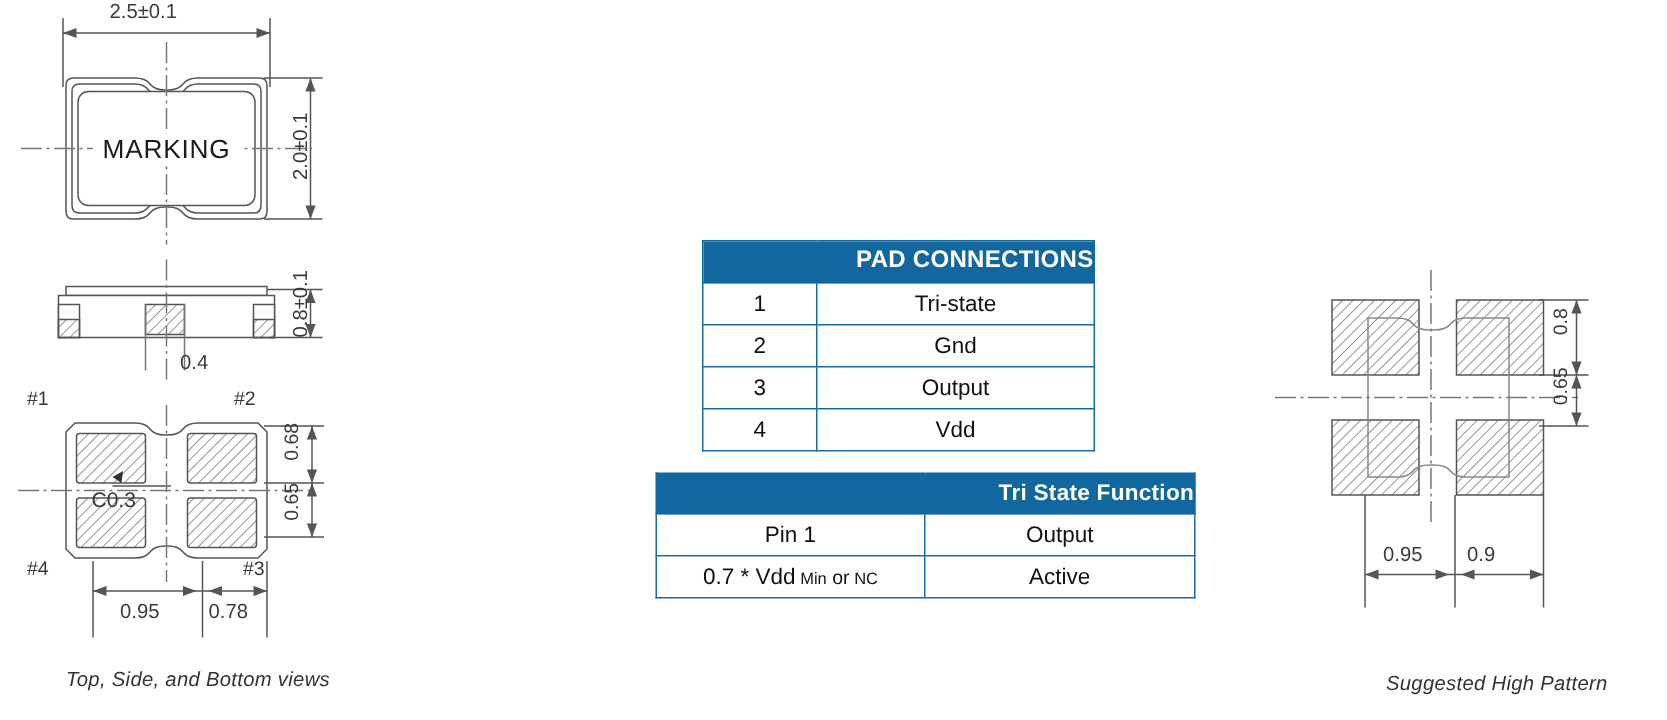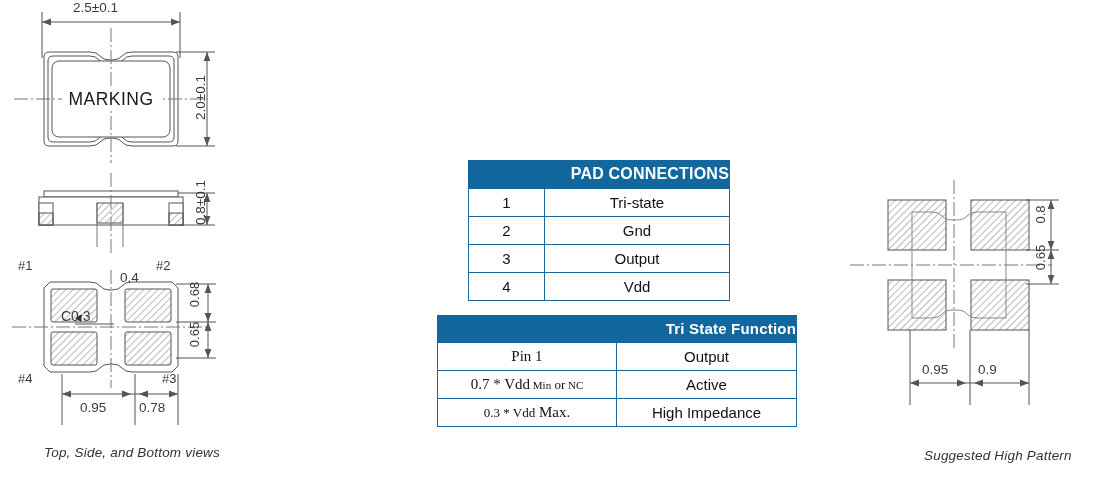--- a/index.html
+++ b/index.html
@@ -42,21 +42,21 @@
   #pad-table{left:468px;top:160px;}
   #pad-table .tbl{width:262px;}
   #pad-table th{font-size:16px;padding:4px 0 5px;}
   #pad-table td{font-size:15px;padding:3px 0 4px;height:20px;}
   #pad-table td.c1{width:75px;}
 
   #tri-table{left:437px;top:315px;}
   #tri-table .tbl{width:360px;}
   #tri-table th{font-size:15px;padding:4px 0 5px;}
   #tri-table td{font-size:15px;padding:3px 4px 4px;height:20px;}
-  #tri-table td.c1{width:170px;font-family:Liberation Serif, serif;}
+  #tri-table td.c1{width:170px;}
   .sz-lg{font-size:15px;}
   .sz-md{font-size:13px;}
   .sz-sm{font-size:11px;}
 
   svg{display:block;overflow:visible;}
 </style>
 </head>
 <body>
 
 <div class="abs" id="drawing-panel">
@@ -146,21 +146,21 @@
     </g>
     <g fill="#555">
       <polygon points="207,28 203.6,37 210.4,37"></polygon>
       <polygon points="207,60 203.6,51 210.4,51"></polygon>
     </g>
 
     <line x1="111" y1="8" x2="111" y2="88" stroke="#777" stroke-width="1" stroke-dasharray="14,3,2,3"></line>
   </svg>
 
   <div class="abs dim dim-v" style="left:172px;top:195px;width:56px;text-align:center;">0.8±0.1</div>
-  <div class="abs dim" style="left:120px;top:234px;margin-top:36px;">0.4</div>
+  <div class="abs dim" style="left:120px;top:234px;">0.4</div>
 
   <div class="abs pin-label" style="left:18px;top:258px;">#1</div>
   <div class="abs pin-label" style="left:156px;top:258px;">#2</div>
   <div class="abs pin-label" style="left:18px;top:371px;">#4</div>
   <div class="abs pin-label" style="left:162px;top:371px;">#3</div>
 
   <svg class="abs" style="left:0;top:270px;" width="260" height="165">
     <defs>
       <pattern id="hatchPad" width="5" height="5" patternUnits="userSpaceOnUse" patternTransform="rotate(45)">
         <line x1="0" y1="0" x2="0" y2="5" stroke="#666" stroke-width="0.9"></line>
@@ -211,21 +211,21 @@
       <line x1="135" y1="124" x2="178" y2="124"></line>
     </g>
     <g fill="#555">
       <polygon points="62,124 71,120.6 71,127.4"></polygon>
       <polygon points="131,124 122,120.6 122,127.4"></polygon>
       <polygon points="139,124 148,120.6 148,127.4"></polygon>
       <polygon points="178,124 169,120.6 169,127.4"></polygon>
     </g>
   </svg>
 
-  <div class="abs dim" style="left:61px;top:308px;font-size:14px;">C0.3</div>
+  <div class="abs dim" style="left:61px;top:325px;font-size:14px;">C0.3</div>
   <div class="abs dim dim-v" style="left:168px;top:287px;width:52px;text-align:center;font-size:13px;">0.68</div>
   <div class="abs dim dim-v" style="left:168px;top:327px;width:52px;text-align:center;font-size:13px;">0.65</div>
   <div class="abs dim" style="left:80px;top:400px;">0.95</div>
   <div class="abs dim" style="left:139px;top:400px;">0.78</div>
 
   <div class="abs caption" style="left:44px;top:445px;">Top, Side, and  Bottom  views</div>
 </div>
 
 <div class="abs" id="pad-table">
   <table class="tbl">
@@ -265,26 +265,20 @@
     <tbody>
       <tr>
         <td class="c1" style="font-size:15px;">Pin 1</td>
         <td style="font-size:15px;">Output</td>
       </tr>
       <tr>
         <td class="c1">
           <span class="sz-lg">0.7 * Vdd</span><span class="sz-sm">&nbsp;</span><span class="sz-sm">Min</span><span class="sz-md">&nbsp;</span><span class="sz-md">or</span><span class="sz-sm">&nbsp;</span><span class="sz-sm">NC</span>
         </td>
         <td>Active</td>
-      </tr>
-      <tr>
-        <td class="c1">
-          <span class="sz-md">0.3 * Vdd</span><span class="sz-lg">&nbsp;</span><span class="sz-lg">Max.</span>
-        </td>
-        <td>High Impedance</td>
       </tr>
     </tbody>
   </table>
 </div>
 
 <div class="abs" id="land-panel">
   <svg class="abs" style="left:0;top:0;" width="271" height="250">
     <defs>
       <pattern id="hatchLand" width="5" height="5" patternUnits="userSpaceOnUse" patternTransform="rotate(45)">
         <line x1="0" y1="0" x2="0" y2="5" stroke="#666" stroke-width="0.9"></line>

